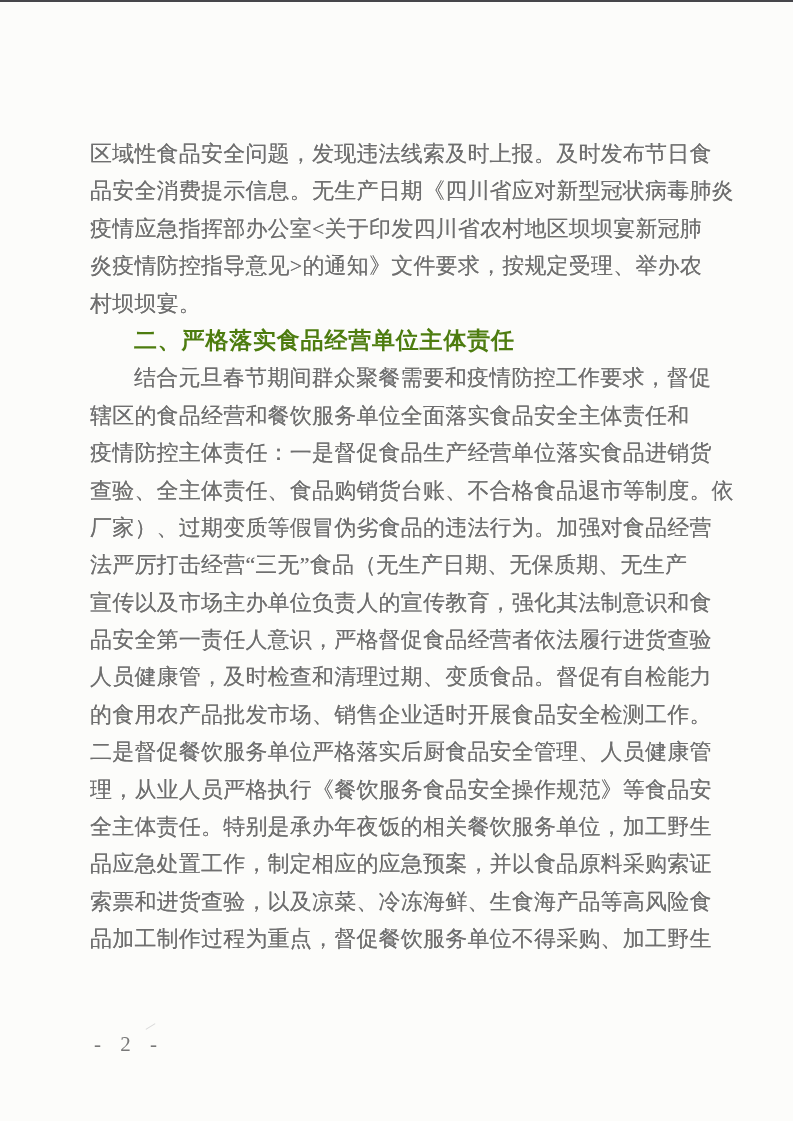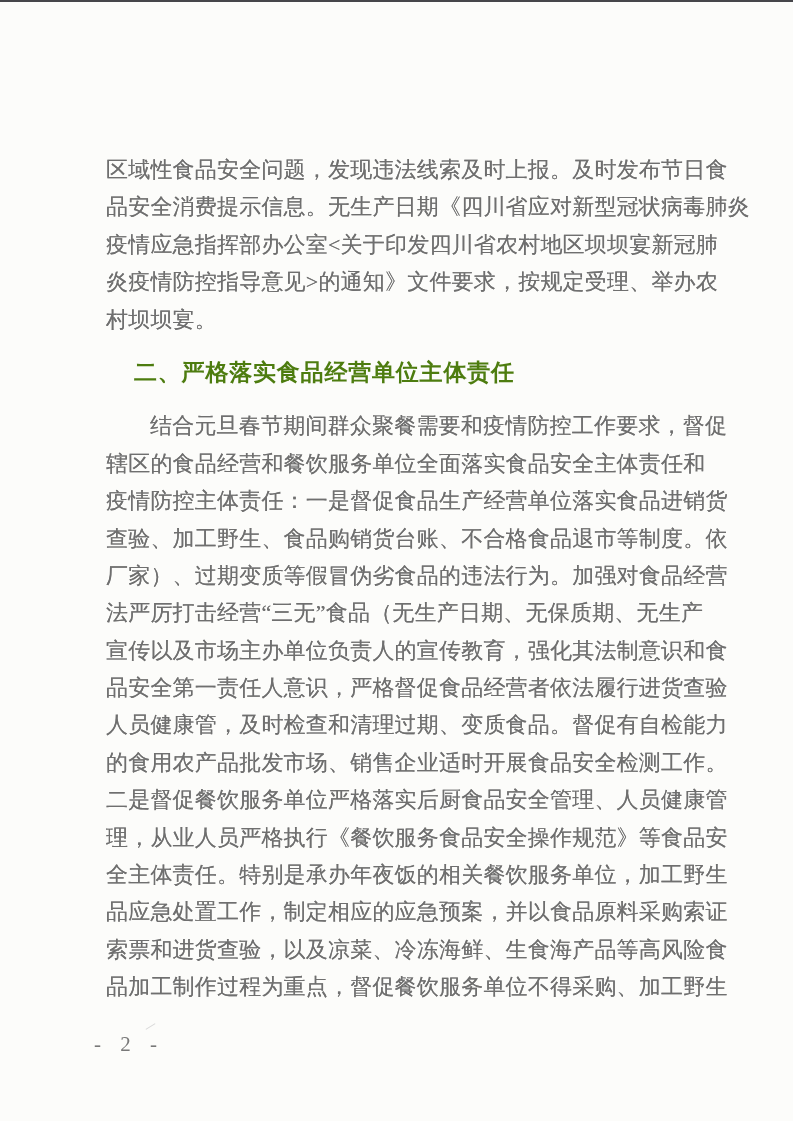--- a/index.html
+++ b/index.html
@@ -31,21 +31,21 @@
   .text-line {
     height: 37.4px;
     line-height: 37.4px;
     font-size: 22px;
     letter-spacing: 0.2px;
     color: #6f6f6f;
     white-space: nowrap;
     text-shadow: 0 0 0.4px #8a8a8a;
   }
   .para {
-    margin: 16px;
+    margin: 0;
   }
   .indent-first .text-line:first-child {
     text-indent: 44px;
     font-family: Liberation Serif, serif;
   }
   .heading {
     height: 37.4px;
     line-height: 37.4px;
     font-size: 23px;
     font-weight: bold;
@@ -89,21 +89,21 @@
         <div class="text-line">炎疫情防控指导意见&gt;的通知》文件要求，按规定受理、举办农</div>
         <div class="text-line">村坝坝宴。</div>
       </div>
 
     <div class="heading">二、严格落实食品经营单位主体责任</div>
 
     <div class="para indent-first">
         <div class="text-line">结合元旦春节期间群众聚餐需要和疫情防控工作要求，督促</div>
         <div class="text-line">辖区的食品经营和餐饮服务单位全面落实食品安全主体责任和</div>
         <div class="text-line">疫情防控主体责任：一是督促食品生产经营单位落实食品进销货</div>
-        <div class="text-line">查验、加工野生、食品购销货台账、不合格食品退市等制度。依</div>
+        <div class="text-line">查验、全主体责任、食品购销货台账、不合格食品退市等制度。依</div>
         <div class="text-line">厂家）、过期变质等假冒伪劣食品的违法行为。加强对食品经营</div>
         <div class="text-line">法严厉打击经营“三无”食品（无生产日期、无保质期、无生产</div>
         <div class="text-line">宣传以及市场主办单位负责人的宣传教育，强化其法制意识和食</div>
         <div class="text-line">品安全第一责任人意识，严格督促食品经营者依法履行进货查验</div>
         <div class="text-line">人员健康管，及时检查和清理过期、变质食品。督促有自检能力</div>
         <div class="text-line">的食用农产品批发市场、销售企业适时开展食品安全检测工作。</div>
         <div class="text-line">二是督促餐饮服务单位严格落实后厨食品安全管理、人员健康管</div>
         <div class="text-line">理，从业人员严格执行《餐饮服务食品安全操作规范》等食品安</div>
         <div class="text-line">全主体责任。特别是承办年夜饭的相关餐饮服务单位，加工野生</div>
         <div class="text-line">品应急处置工作，制定相应的应急预案，并以食品原料采购索证</div>

